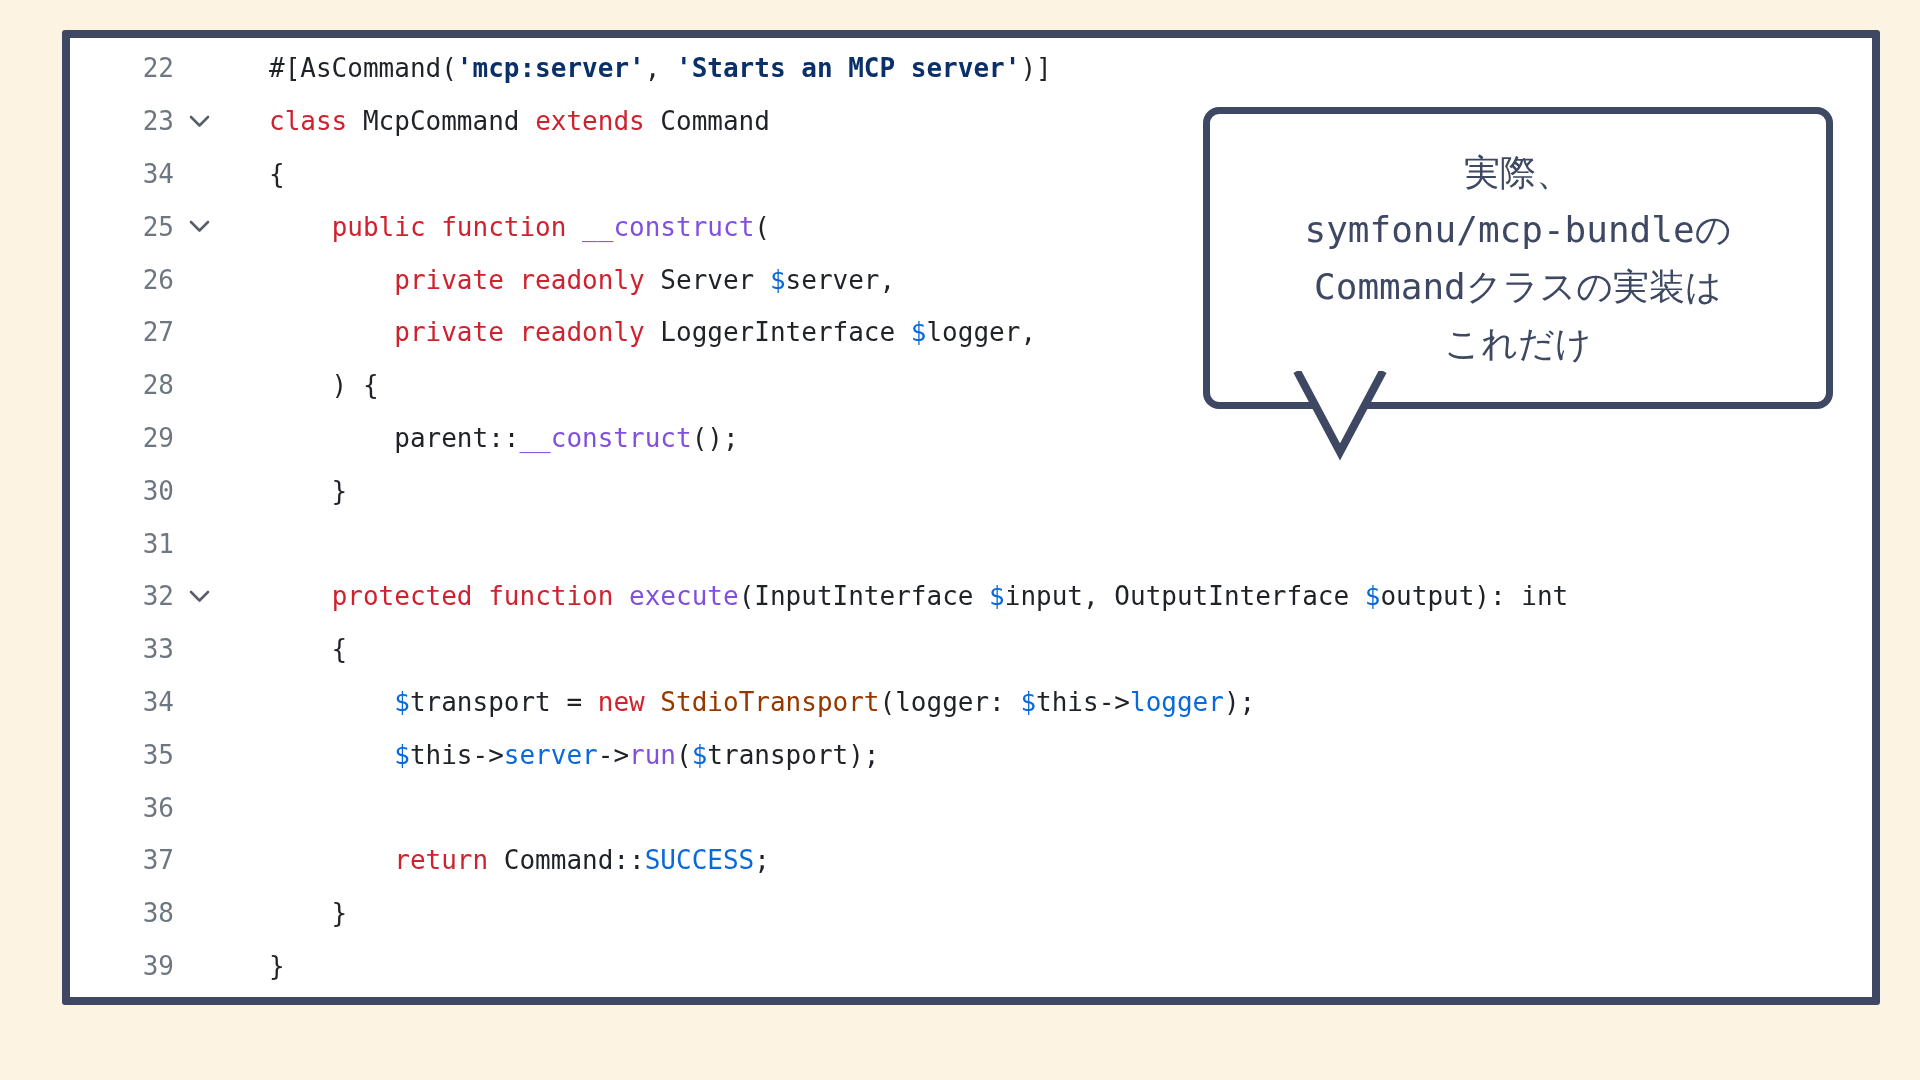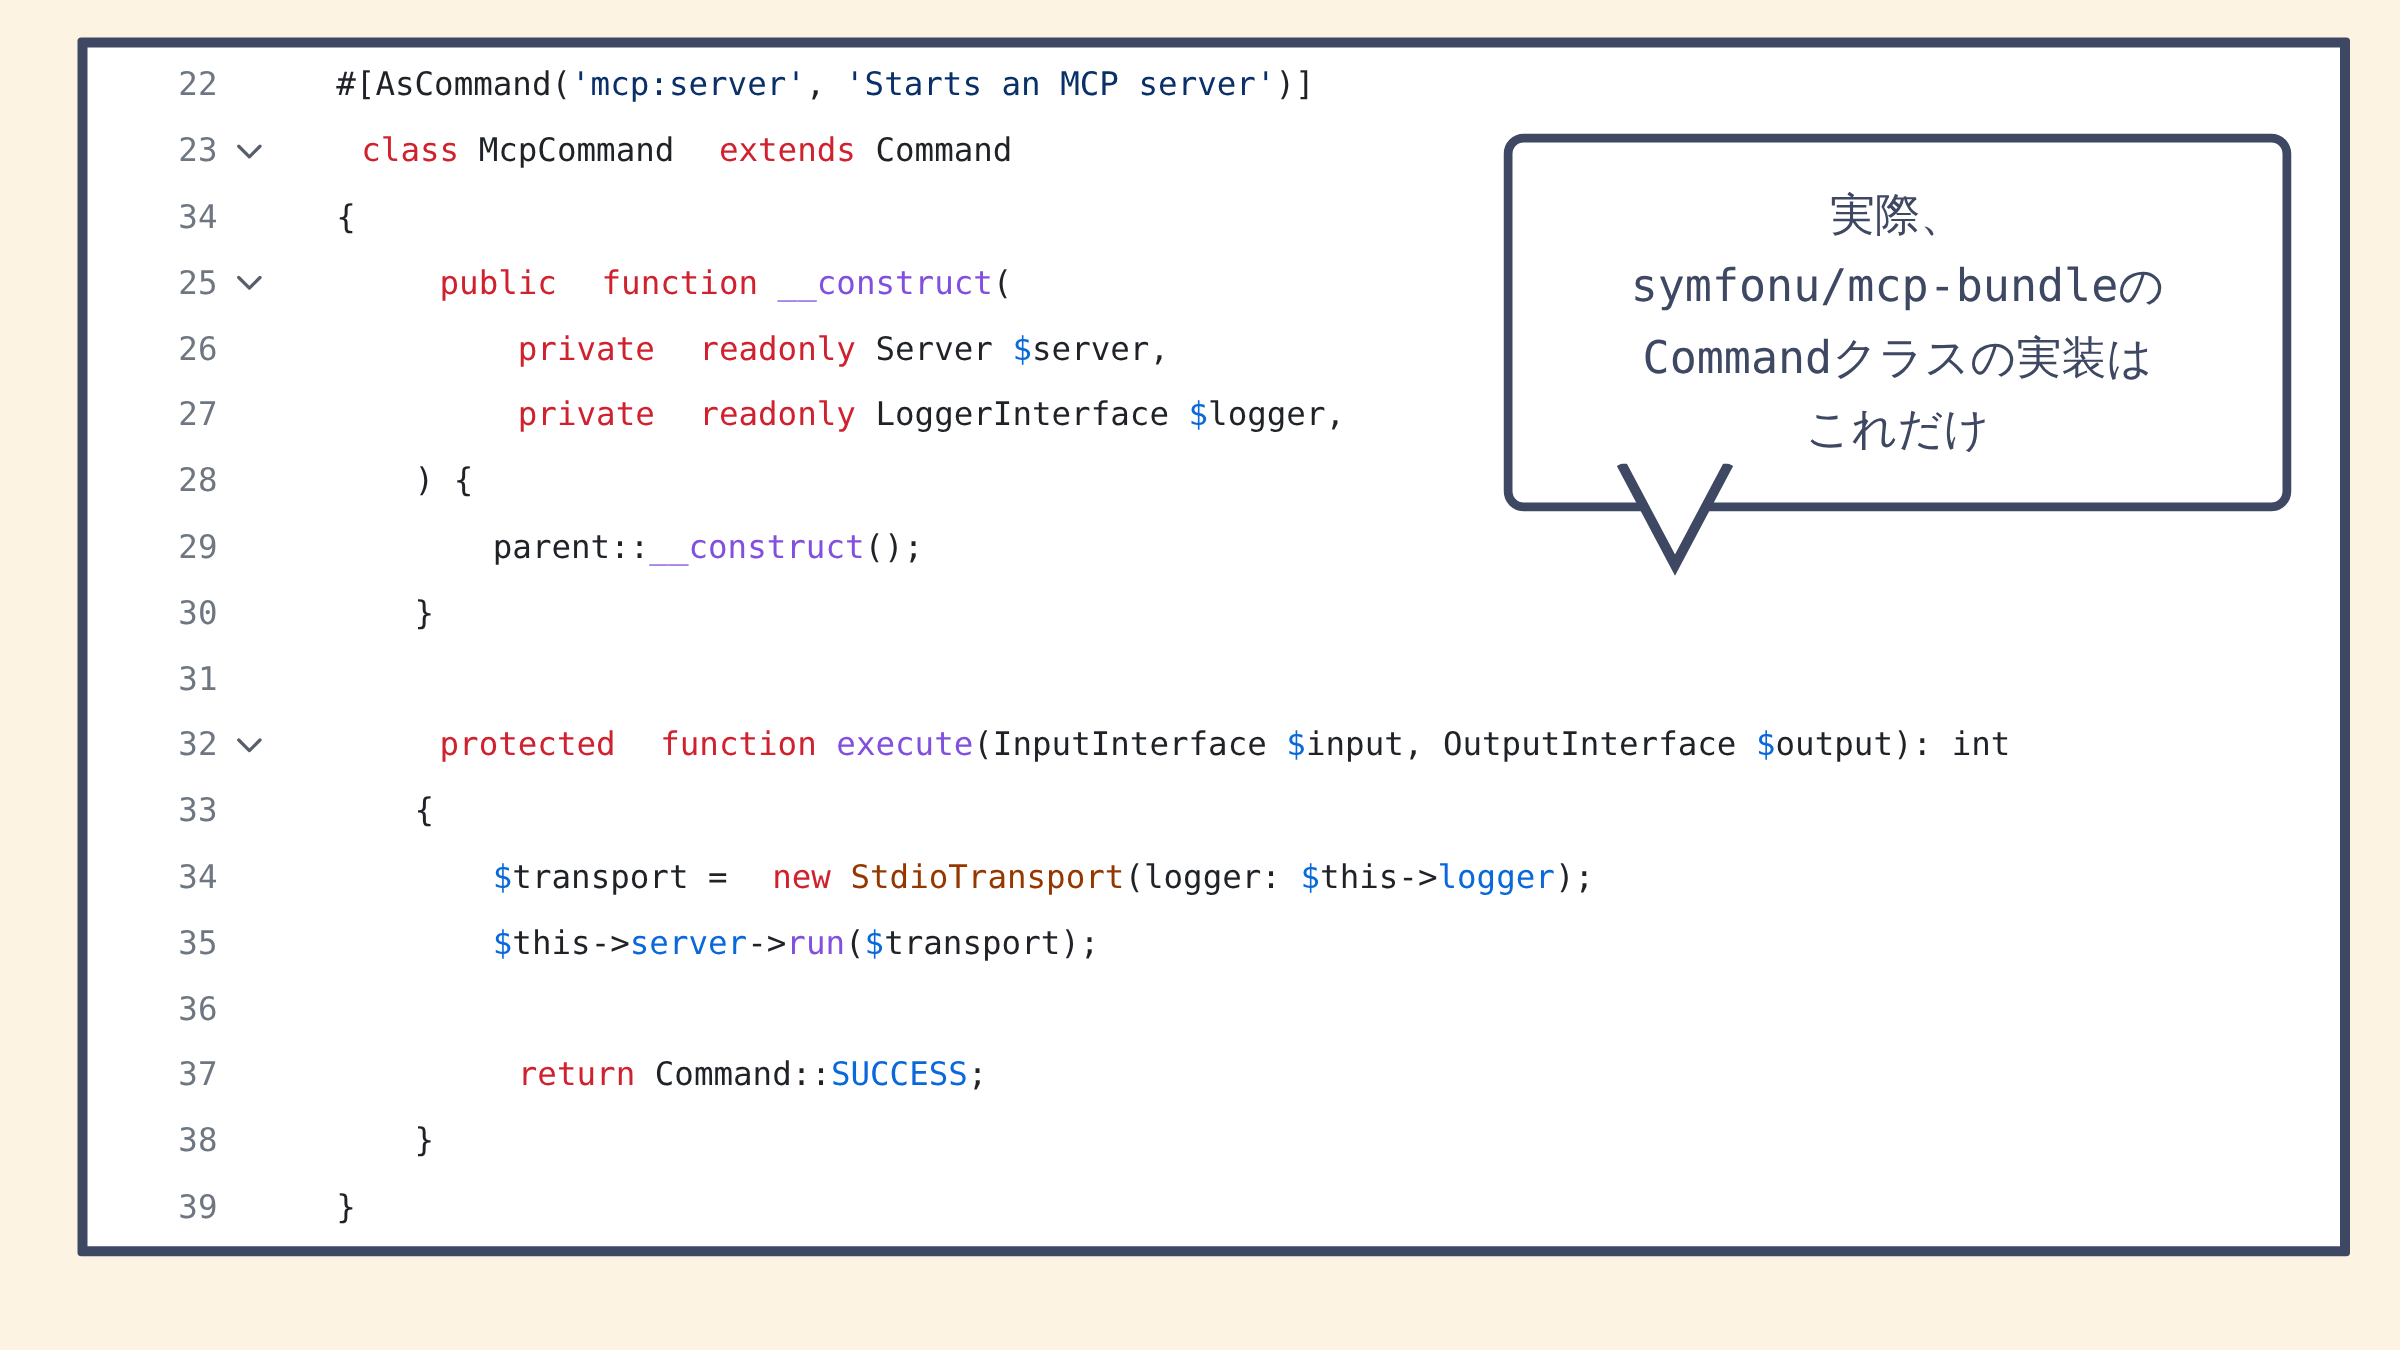--- a/index.html
+++ b/index.html
@@ -55,22 +55,22 @@
     display: inline-flex;
     width: 50px;
     justify-content: center;
     align-items: center;
     flex: 0 0 auto;
   }
   .src {
     margin-left: 45px;
     color: var(--plain);
   }
-  .tk-k { color: var(--keyword); margin-left: 20px; }
-  .tk-s { color: var(--string); }
+  .tk-k { color: var(--keyword); }
+  .tk-s { color: var(--string); font-weight: bold; }
   .tk-f { color: var(--function); }
   .tk-c { color: var(--classname); }
   .tk-v { color: var(--constant); }
   .tk-p { color: var(--plain); }
 
   .callout {
     position: absolute;
     left: 1203px; top: 107px;
     width: 630px; height: 302px;
     background: #ffffff;

